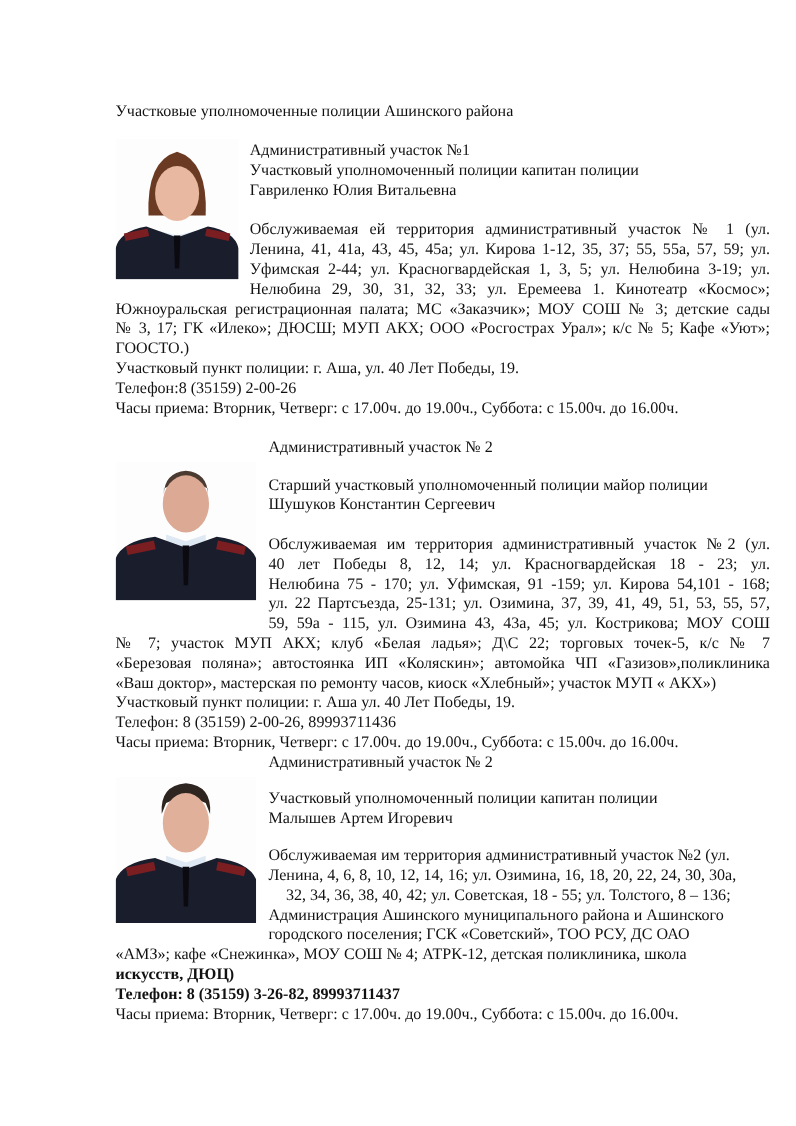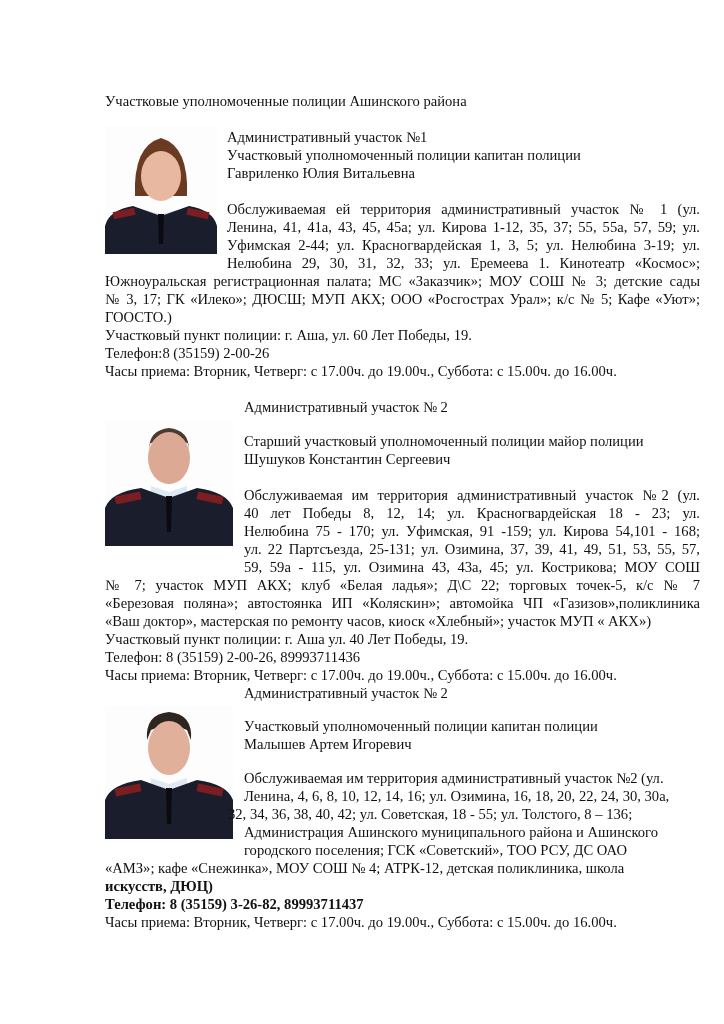--- a/index.html
+++ b/index.html
@@ -31,21 +31,21 @@
 <div class="ln" style="left:227px;top:128px;">Административный участок №1</div>
 <div class="ln" style="left:227px;top:146px;">Участковый уполномоченный полиции капитан полиции</div>
 <div class="ln b" style="left:227px;top:164px;">Гавриленко Юлия Витальевна</div>
 <div class="ln j" style="left:227px;top:200px;width:473px;">Обслуживаемая ей территория административный участок № 1 (ул.</div>
 <div class="ln j" style="left:227px;top:218px;width:473px;">Ленина, 41, 41а, 43, 45, 45а; ул. Кирова 1-12, 35, 37; 55, 55а, 57, 59; ул.</div>
 <div class="ln j" style="left:227px;top:236px;width:473px;">Уфимская 2-44; ул. Красногвардейская 1, 3, 5; ул. Нелюбина 3-19; ул.</div>
 <div class="ln j" style="left:227px;top:254px;width:473px;">Нелюбина 29, 30, 31, 32, 33; ул. Еремеева 1. Кинотеатр «Космос»;</div>
 <div class="ln j" style="left:105px;top:272px;width:595px;">Южноуральская регистрационная палата; МС «Заказчик»; МОУ СОШ № 3; детские сады</div>
 <div class="ln j" style="left:105px;top:290px;width:595px;">№ 3, 17; ГК «Илеко»; ДЮСШ; МУП АКХ; ООО «Росгострах Урал»; к/с № 5; Кафе «Уют»;</div>
 <div class="ln" style="left:105px;top:308px;">ГООСТО.)</div>
-<div class="ln" style="left:105px;top:326px;">Участковый пункт полиции: г. Аша, ул. 60 Лет Победы, 19.</div>
+<div class="ln" style="left:105px;top:326px;">Участковый пункт полиции: г. Аша, ул. 40 Лет Победы, 19.</div>
 <div class="ln" style="left:105px;top:344px;">Телефон:8 (35159) 2-00-26</div>
 <div class="ln" style="left:105px;top:362px;">Часы приема: Вторник, Четверг: с 17.00ч. до 19.00ч., Суббота: с 15.00ч. до 16.00ч.</div>
 
 <div class="ln b" style="left:244px;top:398px;">Административный участок № 2</div>
 <div class="photo" style="left:105px;top:420px;width:128px;height:126px;">
   <svg viewBox="0 0 128 126">
     <rect width="128" height="126" fill="#fdfdfd"></rect>
     <path d="M44 30 Q44 10 64 8 Q84 10 84 30 L84 24 Q64 14 44 24 Z" fill="#4a3a30"></path>
     <ellipse cx="64" cy="38" rx="21" ry="26" fill="#dba994"></ellipse>
     <path d="M46 66 L64 72 L82 66 L82 84 L46 84 Z" fill="#dfe9f3"></path>
@@ -79,19 +79,19 @@
     <path d="M0 133 L0 94 Q6 78 36 74 L64 84 L92 74 Q122 78 128 94 L128 133 Z" fill="#1a1d2b"></path>
     <path d="M61 82 L67 82 L66 118 L62 118 Z" fill="#0a0a10"></path>
     <rect x="10" y="80" width="26" height="8" fill="#7a1e22" transform="rotate(-12 23 84)"></rect>
     <rect x="92" y="80" width="26" height="8" fill="#7a1e22" transform="rotate(12 105 84)"></rect>
   </svg>
 </div>
 <div class="ln" style="left:244px;top:717px;">Участковый уполномоченный полиции капитан полиции</div>
 <div class="ln b" style="left:244px;top:735px;">Малышев Артем Игоревич</div>
 <div class="ln" style="left:244px;top:769px;">Обслуживаемая им территория административный участок №2 (ул.</div>
 <div class="ln" style="left:244px;top:787px;">Ленина, 4, 6, 8, 10, 12, 14, 16; ул. Озимина, 16, 18, 20, 22, 24, 30, 30а,</div>
-<div class="ln" style="left:228px;top:805px;">32, 34, 36, 38, 40, 42; ул. Советская, 18 - 55; ул. Толстого, 8 – 136;</div>
+<div class="ln" style="left:260px;top:805px;">32, 34, 36, 38, 40, 42; ул. Советская, 18 - 55; ул. Толстого, 8 – 136;</div>
 <div class="ln" style="left:244px;top:823px;">Администрация Ашинского муниципального района и Ашинского</div>
 <div class="ln" style="left:244px;top:841px;">городского поселения; ГСК «Советский», ТОО РСУ, ДС ОАО</div>
 <div class="ln" style="left:105px;top:859px;">«АМЗ»; кафе «Снежинка», МОУ СОШ № 4; АТРК-12, детская поликлиника, школа</div>
 <div class="ln" style="left:105px;top:877px;font-weight:bold;">искусств, ДЮЦ)</div>
 <div class="ln" style="left:105px;top:895px;font-weight:bold;">Телефон: 8 (35159) 3-26-82, 89993711437</div>
 <div class="ln" style="left:105px;top:913px;">Часы приема: Вторник, Четверг: с 17.00ч. до 19.00ч., Суббота: с 15.00ч. до 16.00ч.</div>
 
 </body></html>

